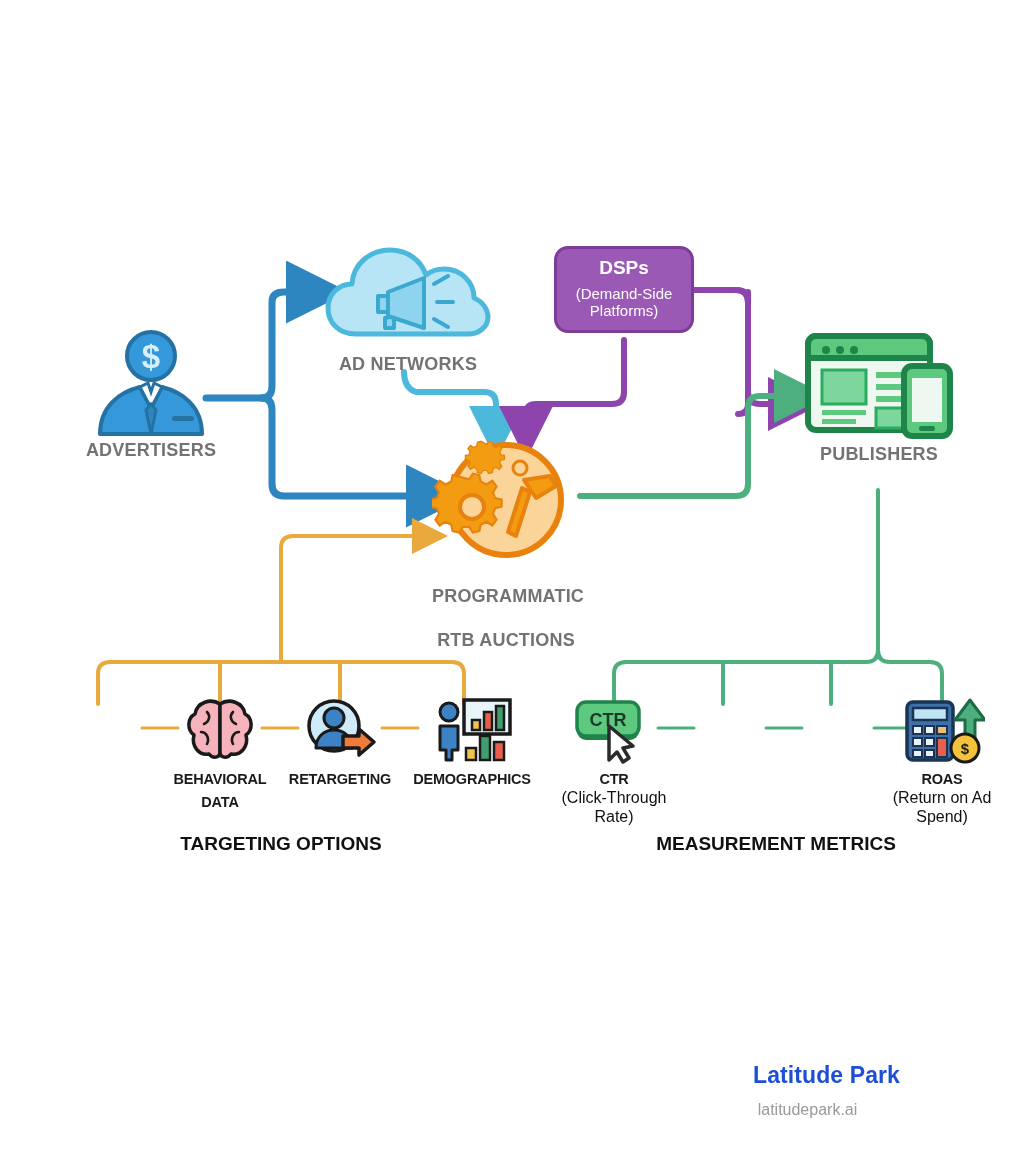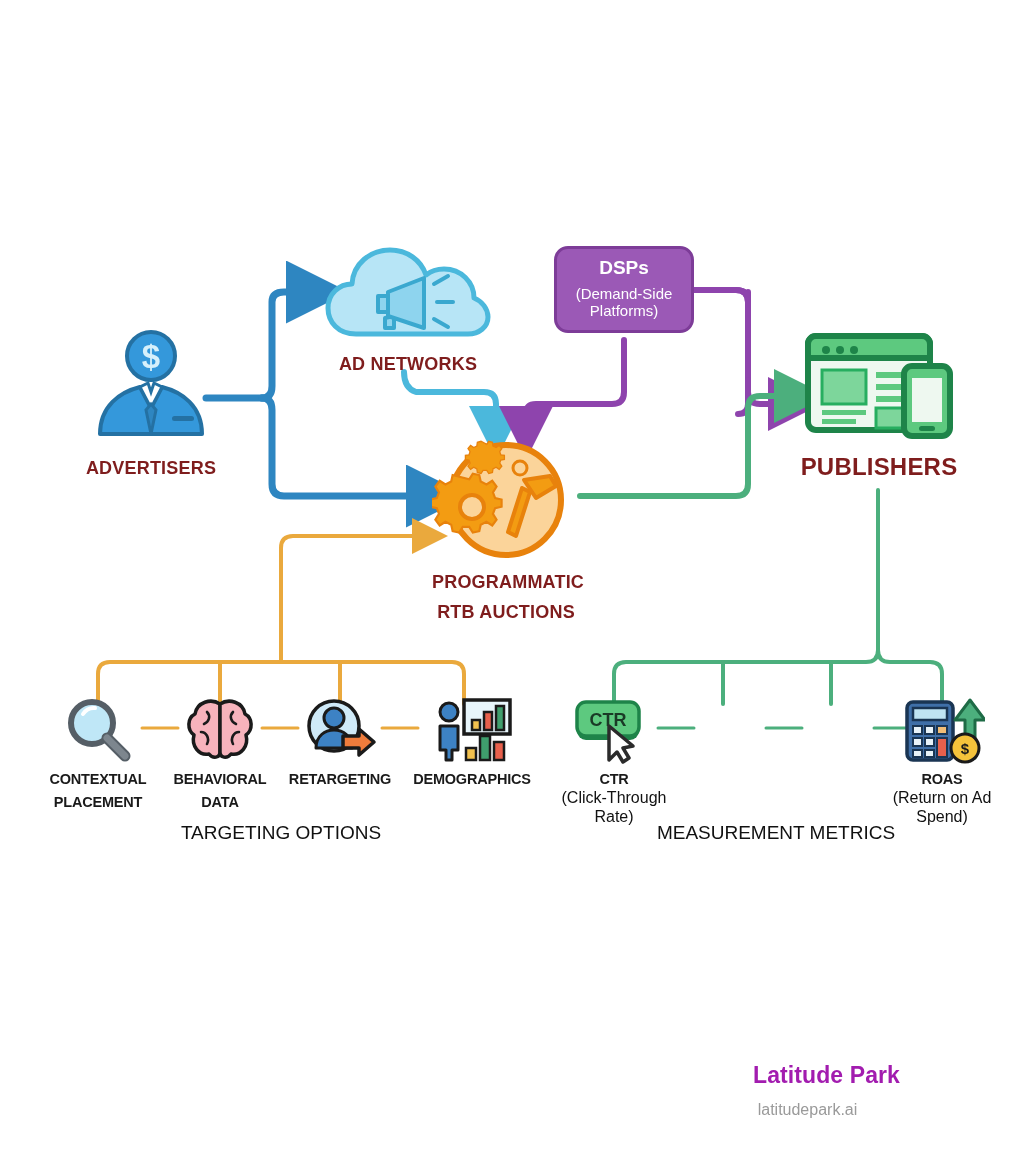--- a/index.html
+++ b/index.html
@@ -11,67 +11,67 @@
     overflow:hidden;
     color:#1a1a1a;
   }
   #stage{position:absolute;left:0;top:0;width:1024px;height:1154px;}
   svg#wires{position:absolute;left:0;top:0;width:1024px;height:1154px;}
 
   .node{position:absolute;}
   .node-label{
     text-align:center;
     font-weight:bold;
-    color:#7f1d1d;
+    color:#737373;
     line-height:1.12;
     letter-spacing:.2px;
   }
 
   
   #advertisers{left:76px;top:330px;width:150px;}
-  #advertisers .node-label{font-size:18px;margin-top:18px;}
+  #advertisers .node-label{font-size:18px;margin-top:0;}
 
   #adnetworks{left:322px;top:240px;width:172px;}
   #adnetworks .node-label{font-size:18px;margin-top:4px;}
 
   #dsps{left:554px;top:246px;width:116px;}
   .dsp-box{
     background:#9b59b6;
     border:3px solid #7d3c98;
     border-radius:14px;
     color:#ffffff;
     text-align:center;
     padding:9px 6px 11px 6px;
     box-sizing:border-box;
     width:140px;
   }
   .dsp-title{font-size:19px;font-weight:bold;line-height:1.1;}
   .dsp-sub{font-size:15px;line-height:1.12;margin-top:7px;}
 
   #publishers{left:800px;top:328px;width:158px;}
-  #publishers .node-label{font-size:24px;margin-top:10px;}
+  #publishers .node-label{font-size:18px;}
 
   #rtb{left:432px;top:440px;width:148px;}
-  #rtb .node-label{font-size:18px;margin-top:10px;white-space:nowrap;}
+  #rtb .node-label{font-size:18px;margin-top:24px;white-space:nowrap;}
 
   
   .item{position:absolute;width:128px;text-align:center;}
   .item .icon-wrap{height:70px;display:flex;align-items:flex-end;justify-content:center;}
   .item .t1{font-size:14.5px;font-weight:bold;line-height:1.12;margin-top:7px;letter-spacing:-.2px;}
   .item .t2{font-size:16px;line-height:1.15;margin-top:2px;color:#111;}
 
   .group-title{
-    position:absolute;text-align:center;font-weight:normal;font-size:19px;color:#111;
+    position:absolute;text-align:center;font-weight:bold;font-size:19px;color:#111;margin-top:11px;
   }
   #targeting-title{left:156px;top:822px;width:250px;}
   #metrics-title{left:650px;top:822px;width:252px;}
 
   
   #footer{position:absolute;right:124px;top:1062px;text-align:center;}
-  #brand-name{font-size:23px;font-weight:bold;color:#a21caf;letter-spacing:.1px;margin-left:38px;}
+  #brand-name{font-size:23px;font-weight:bold;color:#1d4ed8;letter-spacing:.1px;margin-left:38px;}
   #brand-url{font-size:16px;color:#9a9a9a;margin-top:12px;}
 </style>
 </head>
 <body>
 
 <div id="stage">
 
   <svg id="wires" viewBox="0 0 1024 1154">
     <defs>
       <marker id="ah-blue" markerWidth="9" markerHeight="9" refX="2" refY="4.5" orient="auto">
@@ -206,32 +206,20 @@
       </g>
       <circle cx="40" cy="67" r="12" fill="#fbd49a" stroke="#e8820c" stroke-width="4"></circle>
       <circle cx="88" cy="28" r="7" fill="#fbd49a" stroke="#e8820c" stroke-width="3"></circle>
       <path d="M92,40 L118,36 L124,46 L104,58 Z" fill="#f39c12" stroke="#e8820c" stroke-width="4" stroke-linejoin="round"></path>
       <path d="M98,52 L84,96 L76,92 L90,48 Z" fill="#f39c12" stroke="#e8820c" stroke-width="4" stroke-linejoin="round"></path>
     </svg>
     <div class="node-label">PROGRAMMATIC</div>
     <div class="node-label">RTB AUCTIONS</div>
   </div>
 
-  <div class="item" style="left:34px;top:694px;">
-    <div class="icon-wrap">
-      <svg width="70" height="68" viewBox="0 0 70 68">
-        <circle cx="29" cy="27" r="21" fill="#bfe7f7" stroke="#555e66" stroke-width="6"></circle>
-        <path d="M20,18 a13,13 0 0 1 12,-6" fill="none" stroke="#ffffff" stroke-width="4" stroke-linecap="round"></path>
-        <path d="M44,42 L62,60" stroke="#555e66" stroke-width="11" stroke-linecap="round"></path>
-        <path d="M44,42 L62,60" stroke="#7d868e" stroke-width="7" stroke-linecap="round"></path>
-      </svg>
-    </div>
-    <div class="t1">CONTEXTUAL</div>
-    <div class="t1">PLACEMENT</div>
-  </div>
 
   <div class="item" style="left:276px;top:694px;">
     <div class="icon-wrap">
       <svg width="74" height="68" viewBox="0 0 74 68">
         <circle cx="31" cy="30" r="25" fill="#cfeaf8" stroke="#1a1a1a" stroke-width="3.5"></circle>
         <circle cx="31" cy="22" r="10" fill="#3d82c4" stroke="#1a1a1a" stroke-width="3"></circle>
         <path d="M13,52 C13,40 22,34 31,34 C40,34 49,40 49,52 Z" fill="#3d82c4" stroke="#1a1a1a" stroke-width="3" stroke-linejoin="round"></path>
         <path d="M40,40 L56,40 L56,33 L71,46 L56,59 L56,52 L40,52 Z" fill="#ef7c3c" stroke="#1a1a1a" stroke-width="3.5" stroke-linejoin="round"></path>
       </svg>
     </div>

